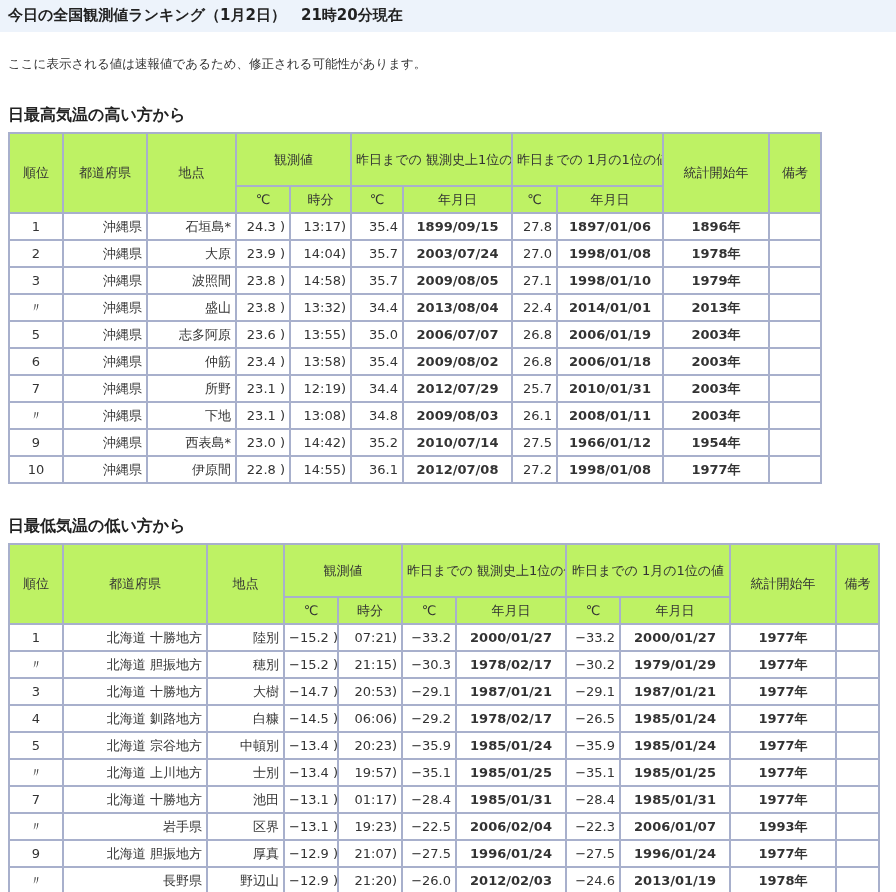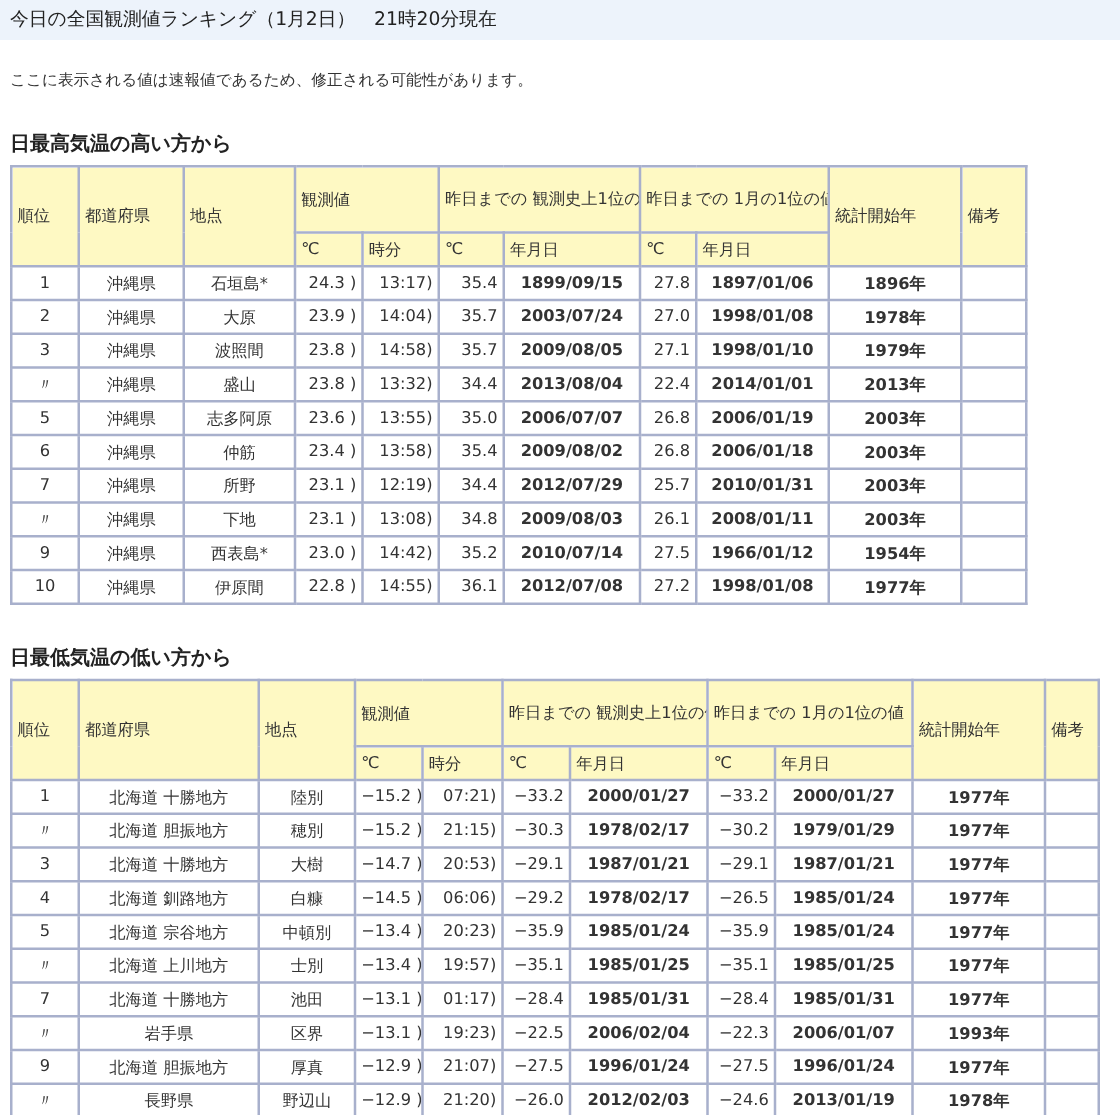--- a/index.html
+++ b/index.html
@@ -6,21 +6,21 @@
   body{
     width:896px;
     font-family:"DejaVu Sans","Liberation Sans",sans-serif;
     color:#333333;
     -webkit-font-smoothing:none;
   }
   .titlebar{
     background:#edf3fb;
     padding:6px 8px 7px 8px;
     font-size:15px;
-    font-weight:normal;
+    font-weight:bold;
     color:#222222;
   }
   .notice{
     margin:24px 8px 0 8px;
     font-size:12.5px;
     color:#333333;
   }
   .section-title{
     margin:32px 8px 6px 8px;
     font-size:16px;
@@ -35,31 +35,31 @@
     border:2px solid #8d97bd;
   }
   table.rank-table th,
   table.rank-table td{
     border:2px solid #a8b0cc;
     padding:0 4px;
     overflow:hidden;
     white-space:nowrap;
   }
   table.rank-table th{
-    background:#fef9c3;
+    background:#bef264;
     font-weight:normal;
-    text-align:left;
+    text-align:center;
     color:#333333;
   }
   table.rank-table thead tr.group-row th{height:51px;}
   table.rank-table thead tr.unit-row th{height:25px;}
   table.rank-table td{height:25px;background:#ffffff;}
   th.two-line{white-space:pre-line;line-height:1.35;}
   .col-rank{text-align:center;}
-  .col-pref,.col-station{text-align:center;padding-left:7px;}
+  .col-pref,.col-station{text-align:right;padding-left:7px;}
   .col-value,.col-time,.col-rec_val,.col-mon_val{text-align:right;padding-right:6px;}
   .col-rec_date,.col-mon_date,.col-start{text-align:center;font-weight:bold;}
 </style>
 </head>
 <body>
 
 <div class="titlebar">今日の全国観測値ランキング（1月2日）　21時20分現在</div>
 <p class="notice">ここに表示される値は速報値であるため、修正される可能性があります。</p>
 
 <h2 class="section-title">日最高気温の高い方から</h2>

